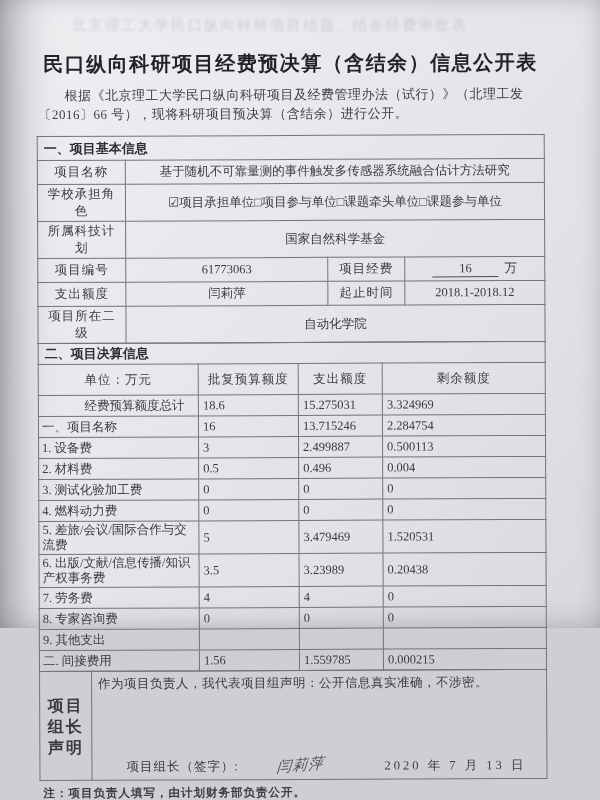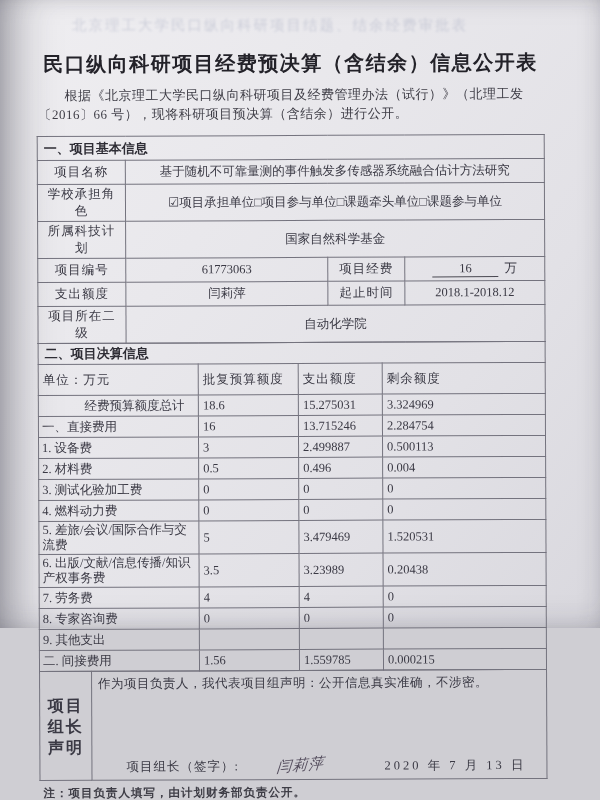--- a/index.html
+++ b/index.html
@@ -38,21 +38,21 @@
   table+table{margin-top:-1px;}
   td{border:1px solid #74737e;padding:1px 4px;vertical-align:middle;
      overflow:hidden;}
   .sec{font-weight:bold;font-size:13px;height:19px;padding-left:6px;color:#2e2d35;}
   .basic td{height:21px;text-align:center;}
   .basic td.sec{text-align:left;}
   .basic .lblc{letter-spacing:1px;}
   .u16{display:inline-block;min-width:66px;border-bottom:1px solid #4a4952;text-align:center;}
   .unit{margin-left:6px;}
   .settle td{height:18px;}
-  .settle .hd{height:28px;letter-spacing:1px;}
+  .settle .hd{height:28px;text-align:center;letter-spacing:1px;}
   .settle .lbl{text-align:left;padding-left:3px;line-height:15px;}
   .settle .lbl.ctr{text-align:center;padding-left:36px;}
   .settle .num{text-align:left;}
   .decl td{height:70px;}
   .decl .side{width:52px;text-align:center;font-weight:bold;font-size:16px;}
   .decl .side span{display:block;line-height:21px;letter-spacing:2px;}
   .decl .main{vertical-align:top;padding:4px 6px;}
   .statement{font-size:12.5px;letter-spacing:.5px;}
   .signrow{display:flex;align-items:baseline;margin-top:22px;font-size:12.5px;}
   .signlbl{margin-left:28px;font-weight:normal;letter-spacing:1px;}
@@ -142,21 +142,21 @@
       </tr>
       </tbody>
         <tbody>
           <tr>
             <td class="lbl ctr">经费预算额度总计</td>
             <td class="num">18.6</td>
             <td class="num">15.275031</td>
             <td class="num">3.324969</td>
           </tr>
           <tr>
-            <td class="lbl">一、直接费用</td>
+            <td class="lbl">一、项目名称</td>
             <td class="num">16</td>
             <td class="num">13.715246</td>
             <td class="num">2.284754</td>
           </tr>
           <tr>
             <td class="lbl">1. 设备费</td>
             <td class="num">3</td>
             <td class="num">2.499887</td>
             <td class="num">0.500113</td>
           </tr>

